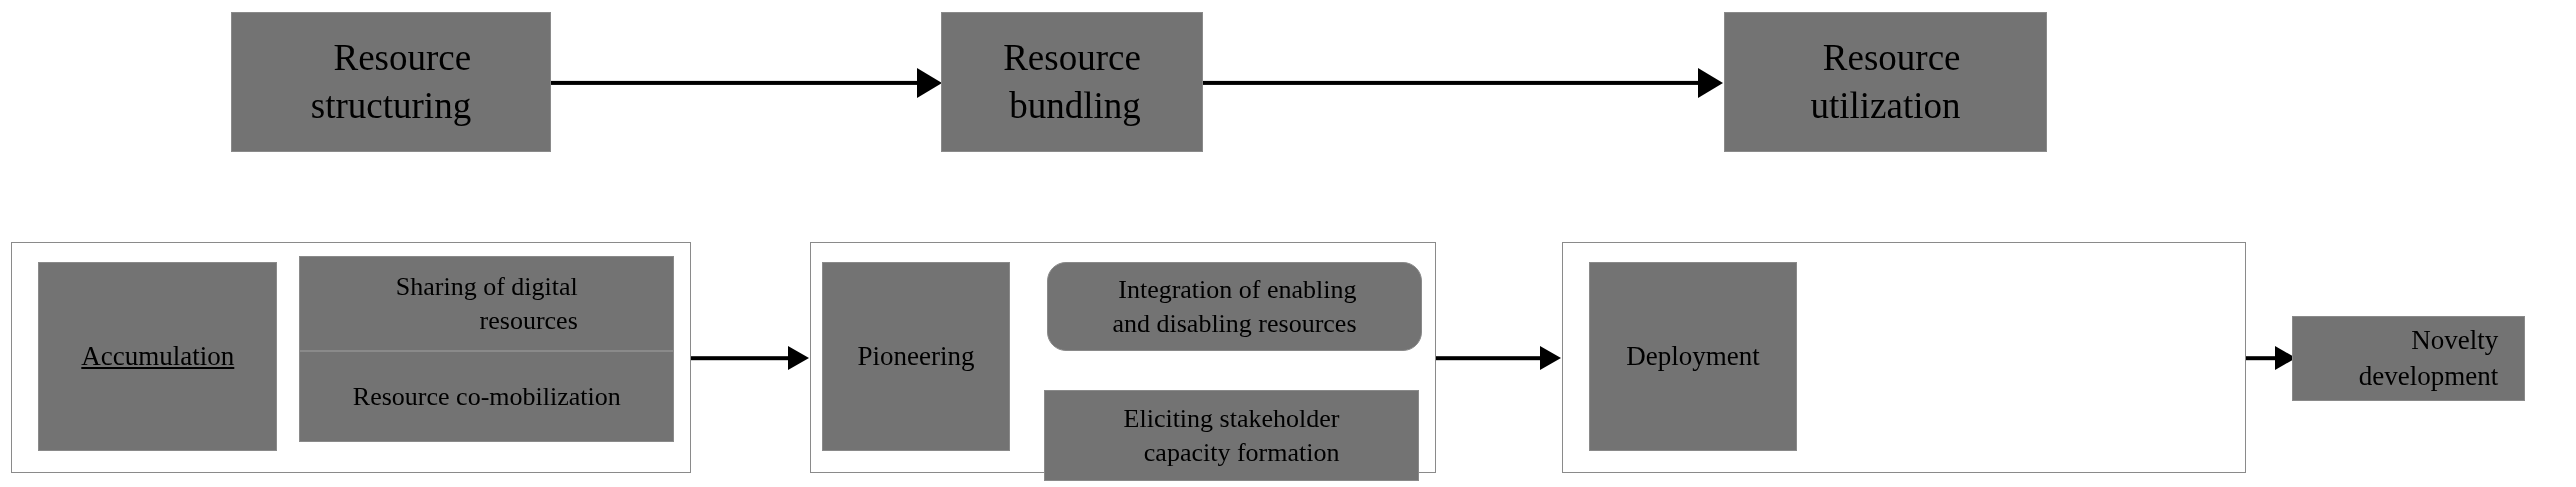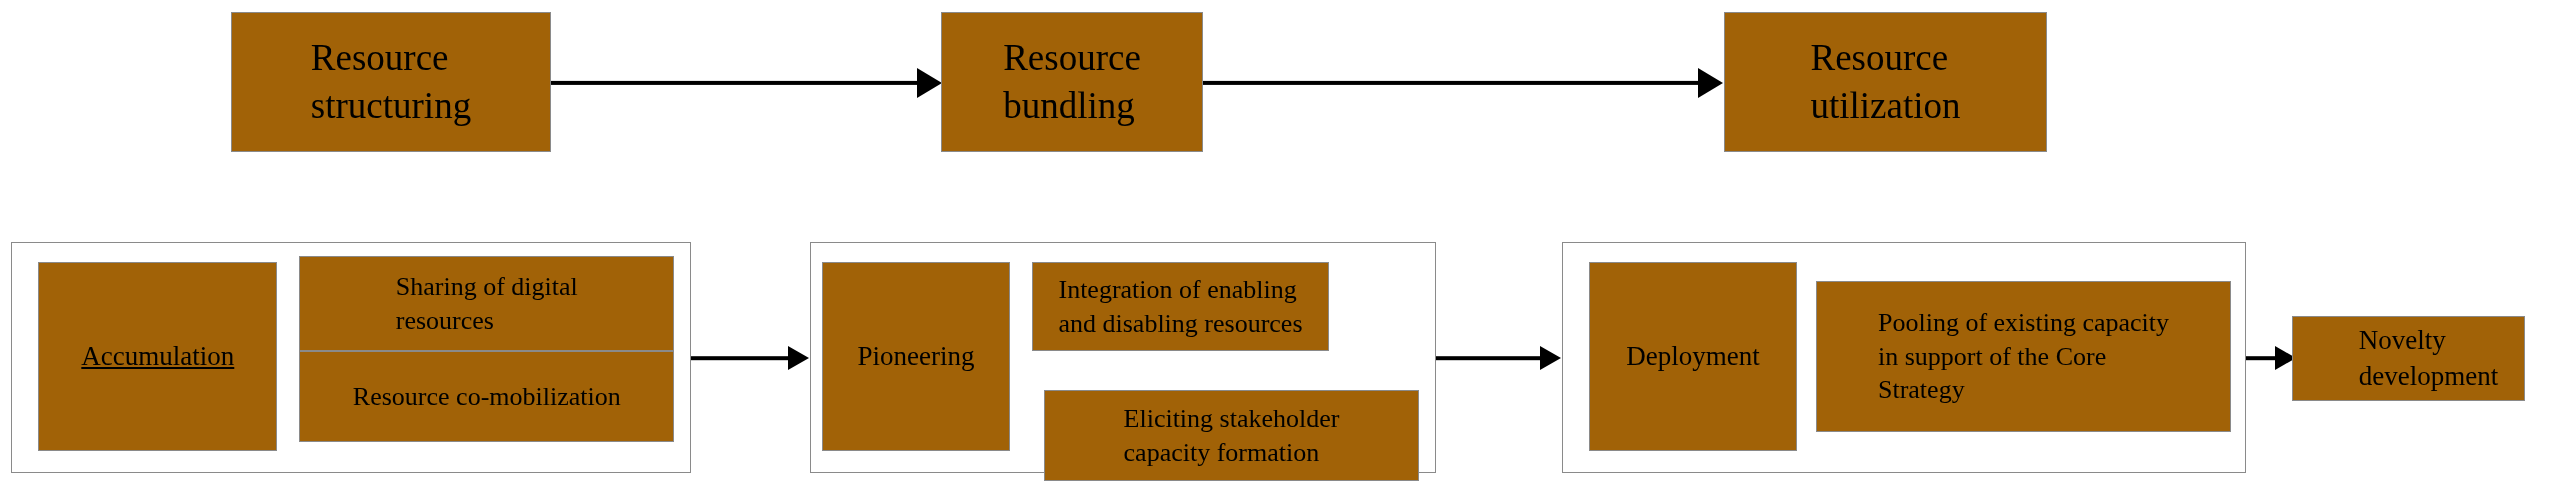--- a/index.html
+++ b/index.html
@@ -10,26 +10,26 @@
     width:2576px;
     height:488px;
     background:#ffffff;
     overflow:hidden;
   }
 
   
   .box{
     position:absolute;
     box-sizing:border-box;
-    background:#a16207;
+    background:#737373;
     border:1.2px solid #8a8a8a;
     display:flex;
     align-items:center;
     justify-content:center;
-    text-align:left;
+    text-align:right;
   }
   .box .txt{
     display:block;
     line-height:1.30;
     padding:0 6px;
     white-space:pre-line;
   }
 
   
   .top-box{ font-size:37px; }
@@ -125,44 +125,39 @@
 
   <div class="arrow thin" style="left:691px;top:358px;width:119px;">
     <span class="shaft" style="width:97px;"></span>
     <span class="head" style="left:97px;"></span>
   </div>
 
   <div class="group" style="left:810px;top:242px;width:626px;height:231px;">
     <div class="box phase-box" style="left:11px;top:19px;width:188px;height:189px;">
       <span class="txt">Pioneering</span>
     </div>
-    <div class="box act-box" style="left:221px;top:19px;width:297px;height:89px;">
+    <div class="box act-box" style="left:236px;top:19px;width:375px;height:89px;border-radius:19px;">
       <span class="txt">Integration of enabling
 and disabling resources</span>
     </div>
     <div class="box act-box" style="left:233px;top:116px;width:375px;height:91px;margin-top:31px;">
       <span class="txt">Eliciting stakeholder
 capacity formation</span>
     </div>
   </div>
 
   <div class="arrow thin" style="left:1436px;top:358px;width:126px;">
     <span class="shaft" style="width:104px;"></span>
     <span class="head" style="left:104px;"></span>
   </div>
 
   <div class="group" style="left:1562px;top:242px;width:684px;height:231px;">
     <div class="box phase-box" style="left:26px;top:19px;width:208px;height:189px;">
       <span class="txt">Deployment</span>
     </div>
-    <div class="box act-box" style="left:253px;top:38px;width:415px;height:151px;">
-      <span class="txt">Pooling of existing capacity
-in support of the Core
-Strategy</span>
-    </div>
   </div>
 
   <div class="arrow thin" style="left:2246px;top:358px;width:46px;">
     <span class="shaft" style="width:28.5px;"></span>
     <span class="head" style="left:28.5px;"></span>
   </div>
 
   <div class="box out-box" style="left:2292px;top:316px;width:233px;height:85px;">
     <span class="txt">Novelty
 development</span>

